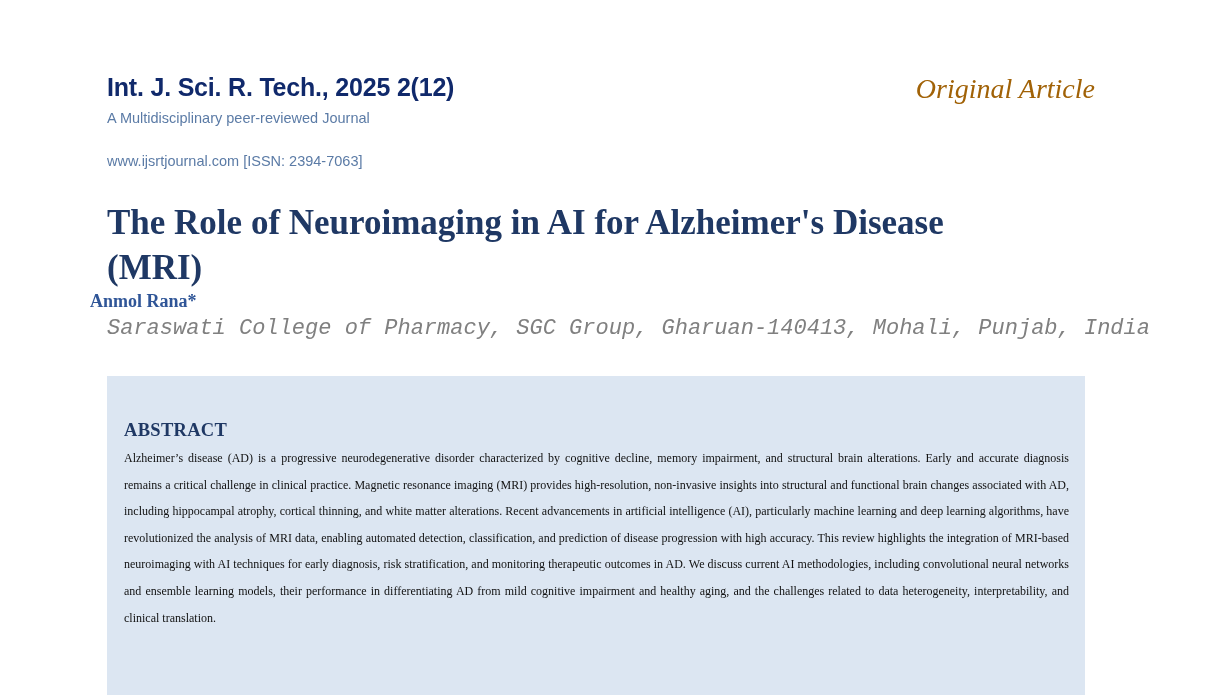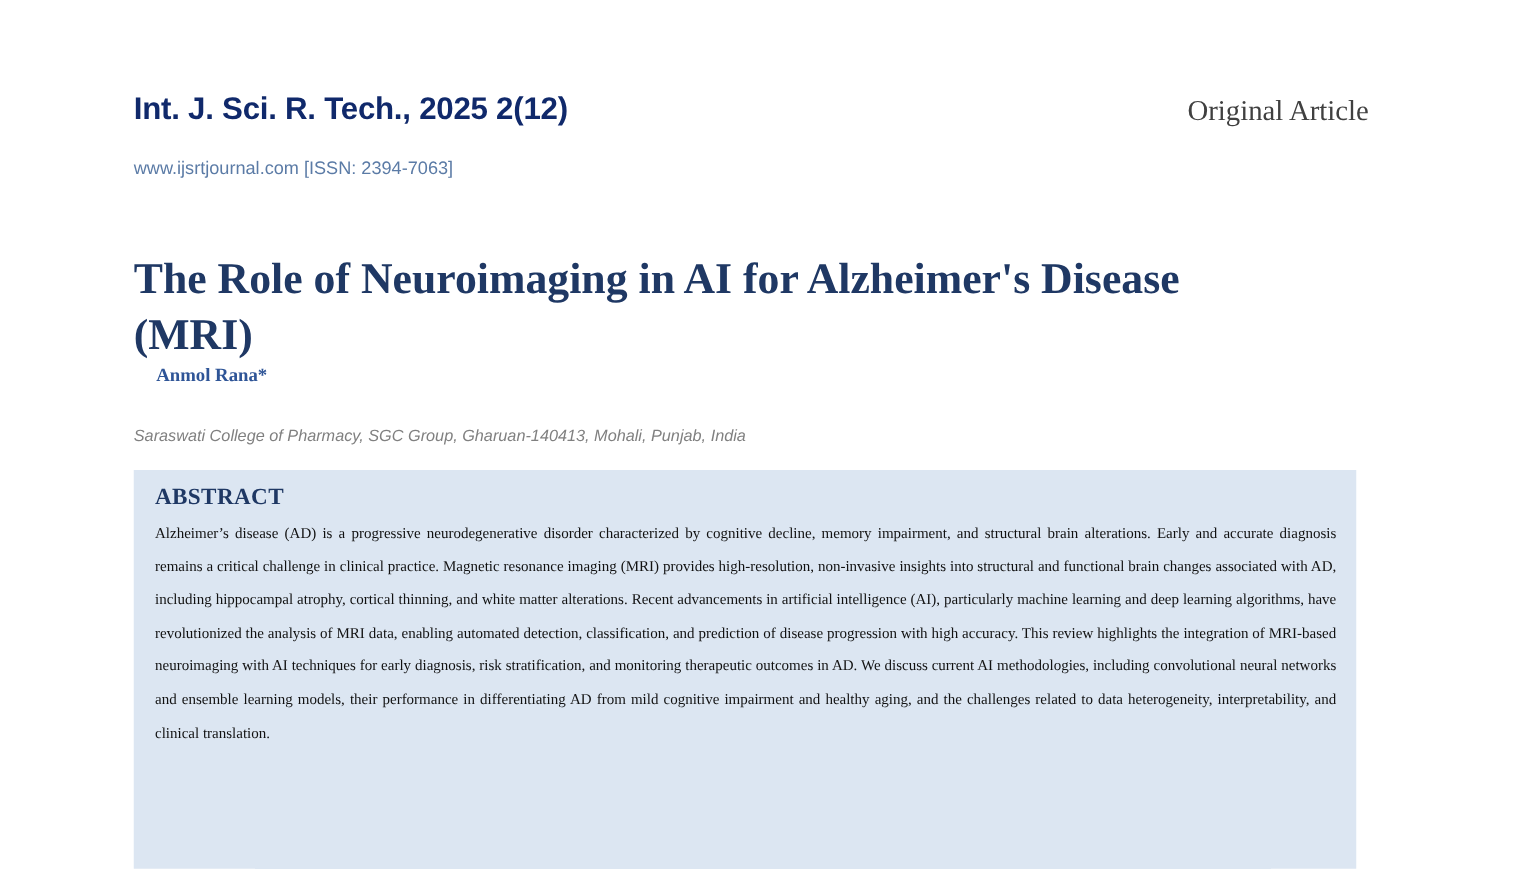--- a/index.html
+++ b/index.html
@@ -57,23 +57,24 @@
   .journal-sub2 {
     font-family: "Liberation Sans", sans-serif;
     font-size: 14.5px;
     line-height: 19px;
     color: #5b7ba6;
     white-space: nowrap;
     margin-top: 24px;
   }
   .original-article {
     font-family: "Liberation Serif", serif;
-    font-size: 23px;
+    font-style: italic;
+    font-size: 28px;
     line-height: 28px;
-    color: #404040;
+    color: #a16207;
     white-space: nowrap;
     padding-top: 3px;
     padding-right: 12px;
   }
 
   
   .article-title {
     position: absolute;
     left: 107px;
     top: 177px;
@@ -81,36 +82,36 @@
     font-family: "Liberation Serif", serif;
     font-weight: bold;
     font-size: 35px;
     line-height: 45px;
     color: #1f3864;
   }
 
   
   .author {
     position: absolute;
-    left: 125px;
+    left: 90px;
     top: 288px;
     font-family: "Liberation Serif", serif;
     font-weight: bold;
-    font-size: 15px;
+    font-size: 18px;
     line-height: 26px;
     color: #2f5597;
     white-space: nowrap;
   }
   .affiliation {
     position: absolute;
     left: 107px;
-    top: 336px;
-    font-family: Liberation Sans, sans-serif;
+    top: 316px;
+    font-family: Liberation Mono, monospace;
     font-style: italic;
-    font-size: 13px;
+    font-size: 22px;
     line-height: 26px;
     color: #808080;
     white-space: nowrap;
   }
 
   
   .abstract-box {
     position: absolute;
     left: 107px;
     top: 376px;
@@ -121,40 +122,42 @@
     box-sizing: border-box;
   }
   .abstract-heading {
     font-family: "Liberation Serif", serif;
     font-weight: bold;
     font-size: 18.5px;
     line-height: 24px;
     color: #1f3864;
     letter-spacing: 0.3px;
     margin-bottom: 3px;
+    margin-top: 32px;
   }
   .abstract-body {
     font-family: "Liberation Serif", serif;
     font-size: 12px;
     line-height: 26.6px;
     color: #111111;
     text-align: justify;
     text-justify: inter-word;
     hyphens: none;
   }
 </style>
 </head>
 <body>
 
 <div class="page">
 
   <div class="masthead">
     <div class="masthead-row">
       <div class="journal-block">
         <div class="journal-title">Int. J. Sci. R. Tech., 2025 2(12)</div>
+        <div class="journal-sub">A Multidisciplinary peer-reviewed Journal</div>
         <div class="journal-sub2">www.ijsrtjournal.com [ISSN: 2394-7063]</div>
       </div>
       <div class="original-article">Original Article</div>
     </div>
   </div>
 
   <h1 class="article-title">The Role of Neuroimaging in AI for Alzheimer's Disease (MRI)</h1>
 
   <div class="author">Anmol Rana*</div>
 

